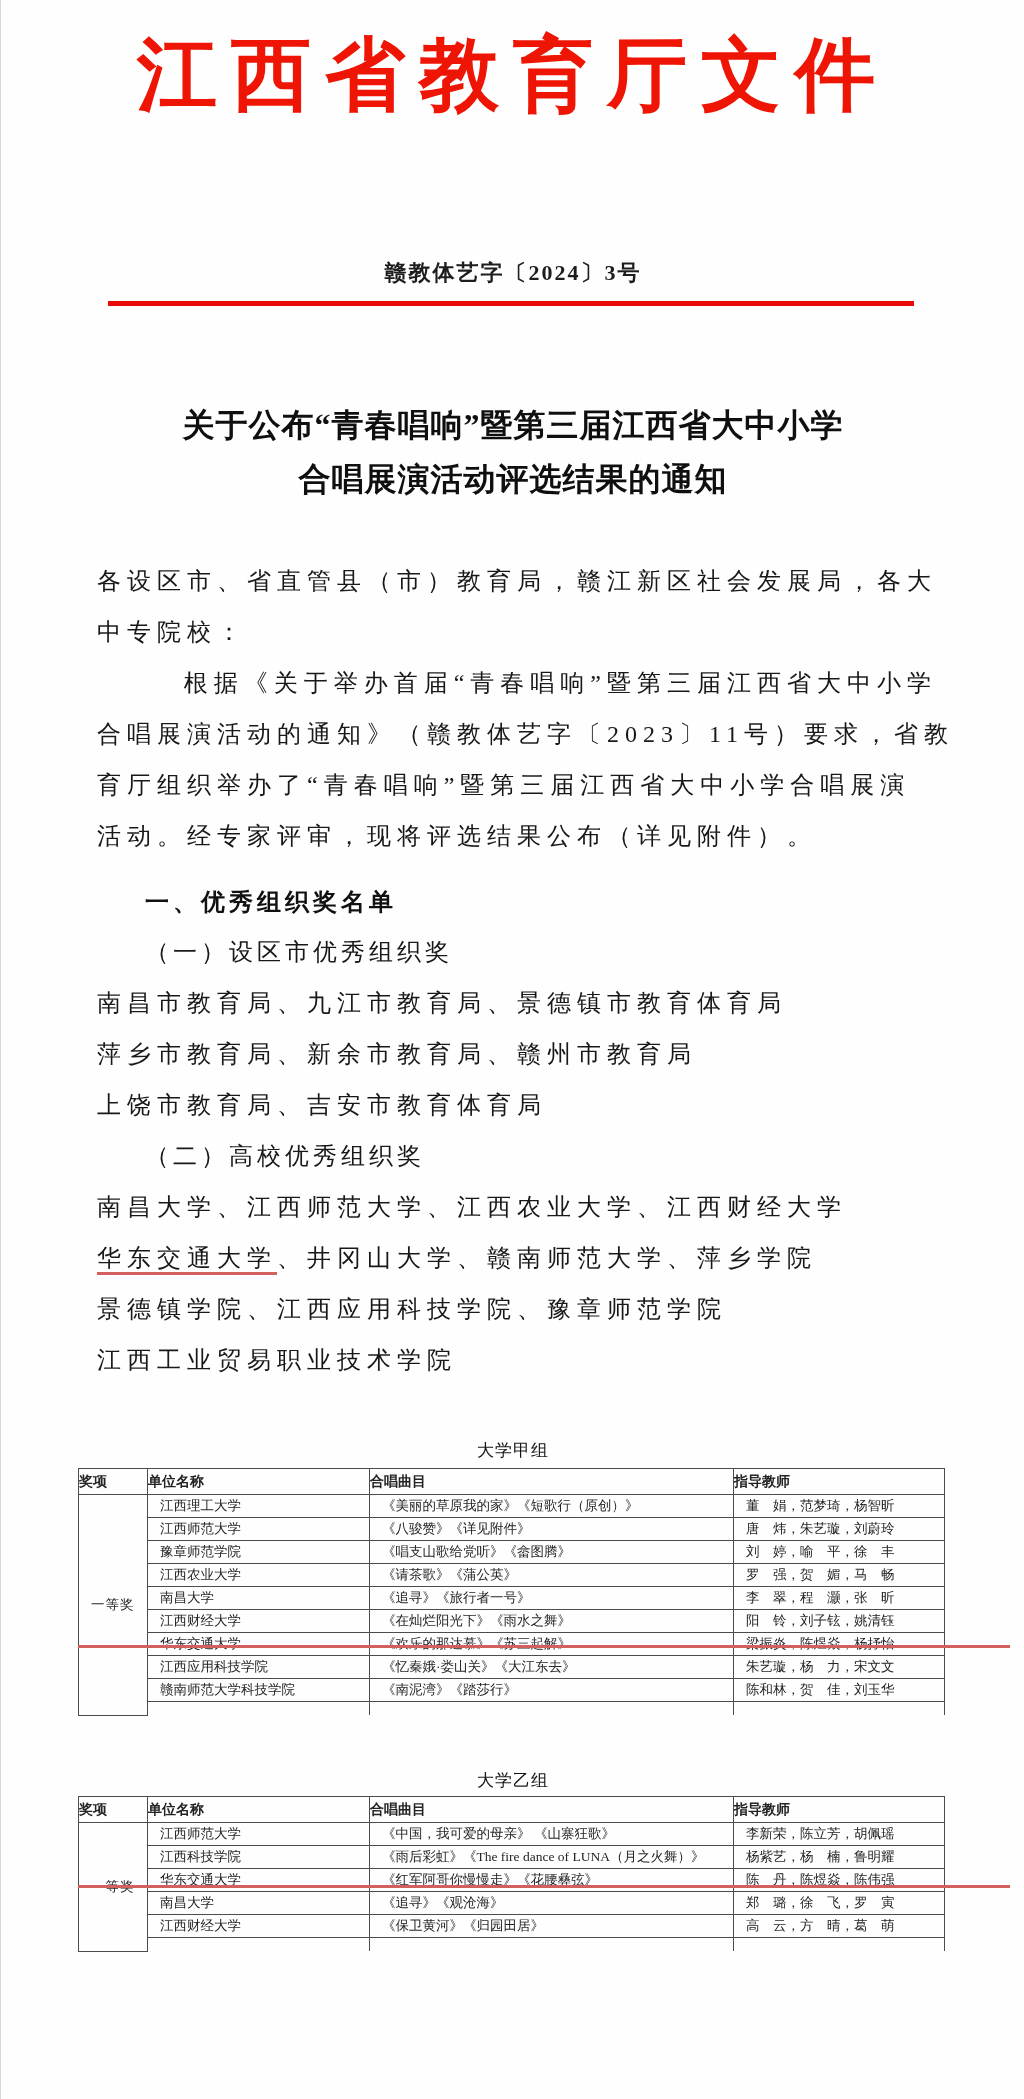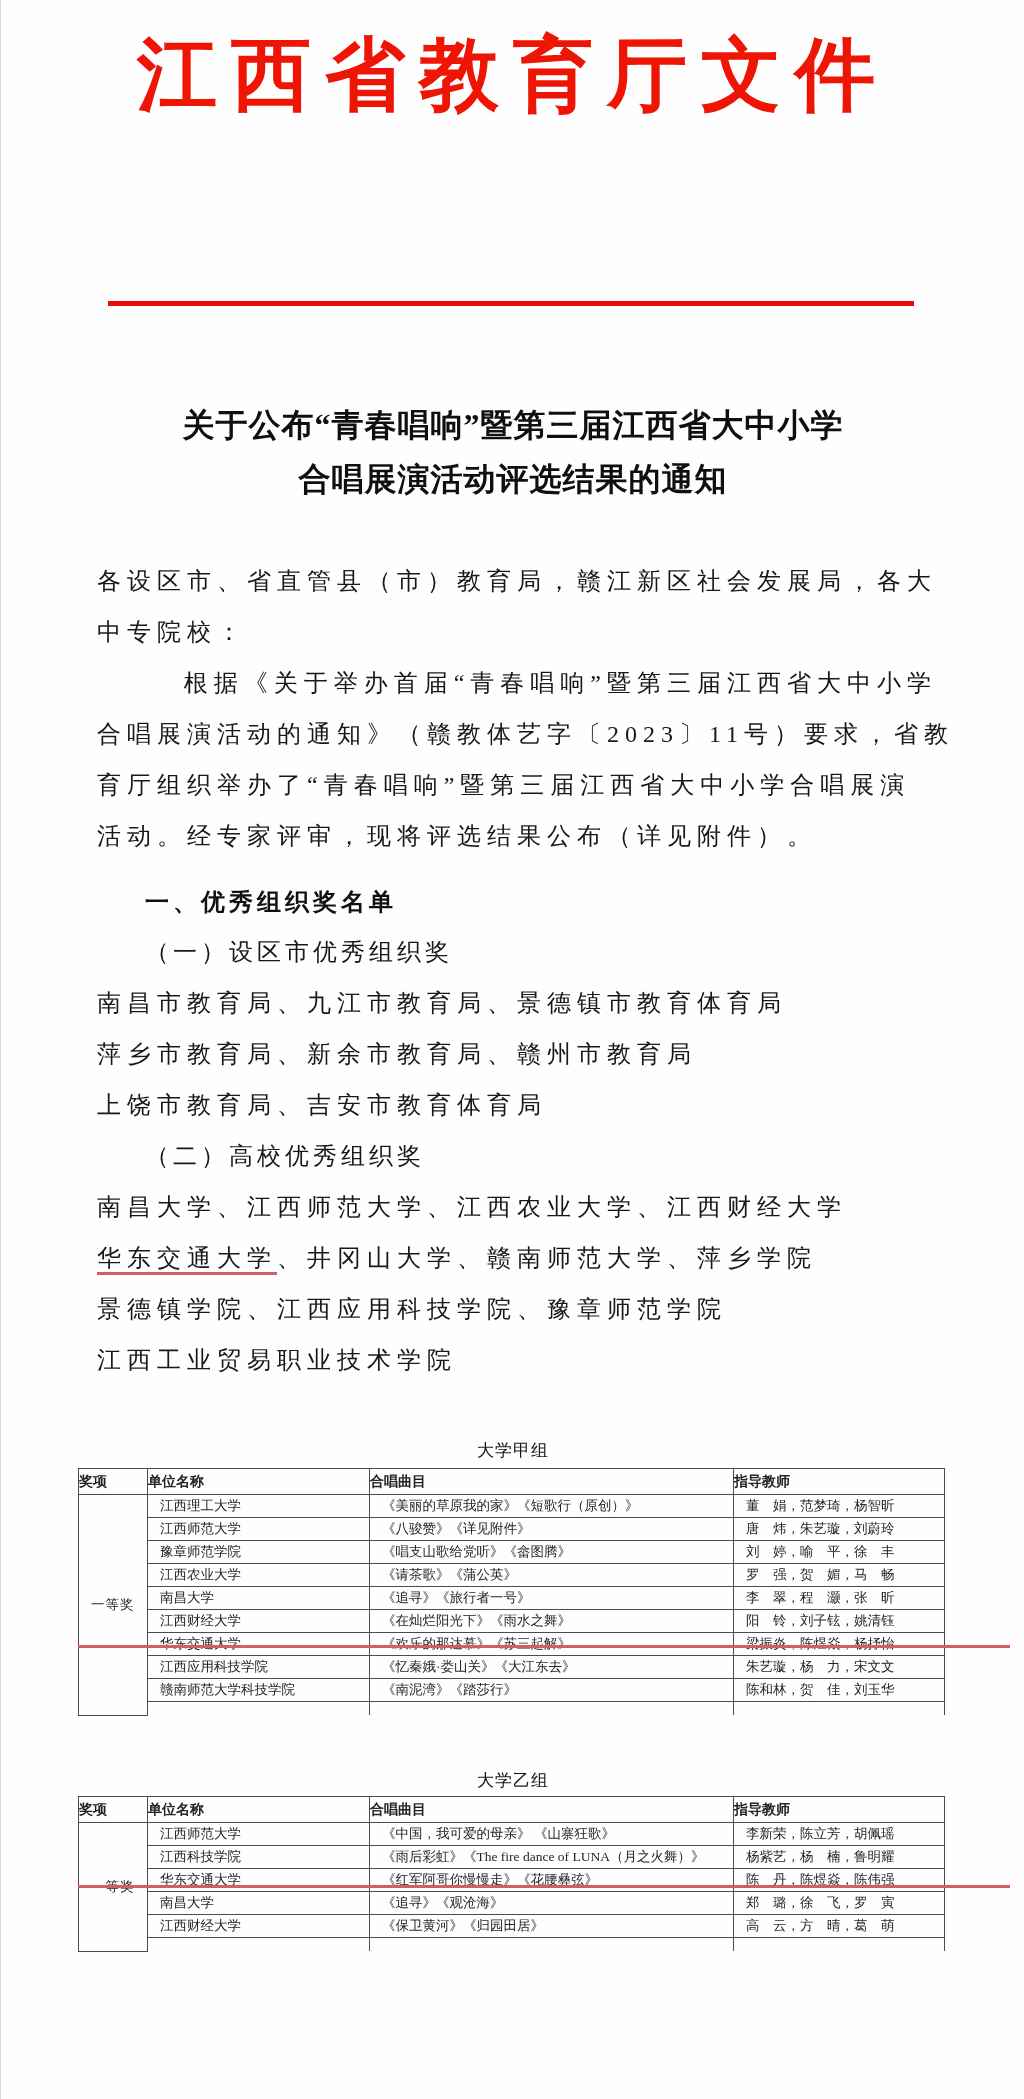--- a/index.html
+++ b/index.html
@@ -96,20 +96,21 @@
   .ta .row-underline{top:177px;}
   .tb .row-underline{top:89px;}
 </style>
 </head>
 <body>
 
 <div class="page">
 
   <div class="org-title">江西省教育厅文件</div>
 
+  <div class="doc-number">赣教体艺字〔2024〕3号</div>
 
   <div class="red-rule"></div>
 
   <div class="notice-title">
     <div class="line">关于公布“青春唱响”暨第三届江西省大中小学</div>
     <div class="line">合唱展演活动评选结果的通知</div>
   </div>
 
   <div class="body-block">
     <div class="line">各设区市、省直管县（市）教育局，赣江新区社会发展局，各大</div>

